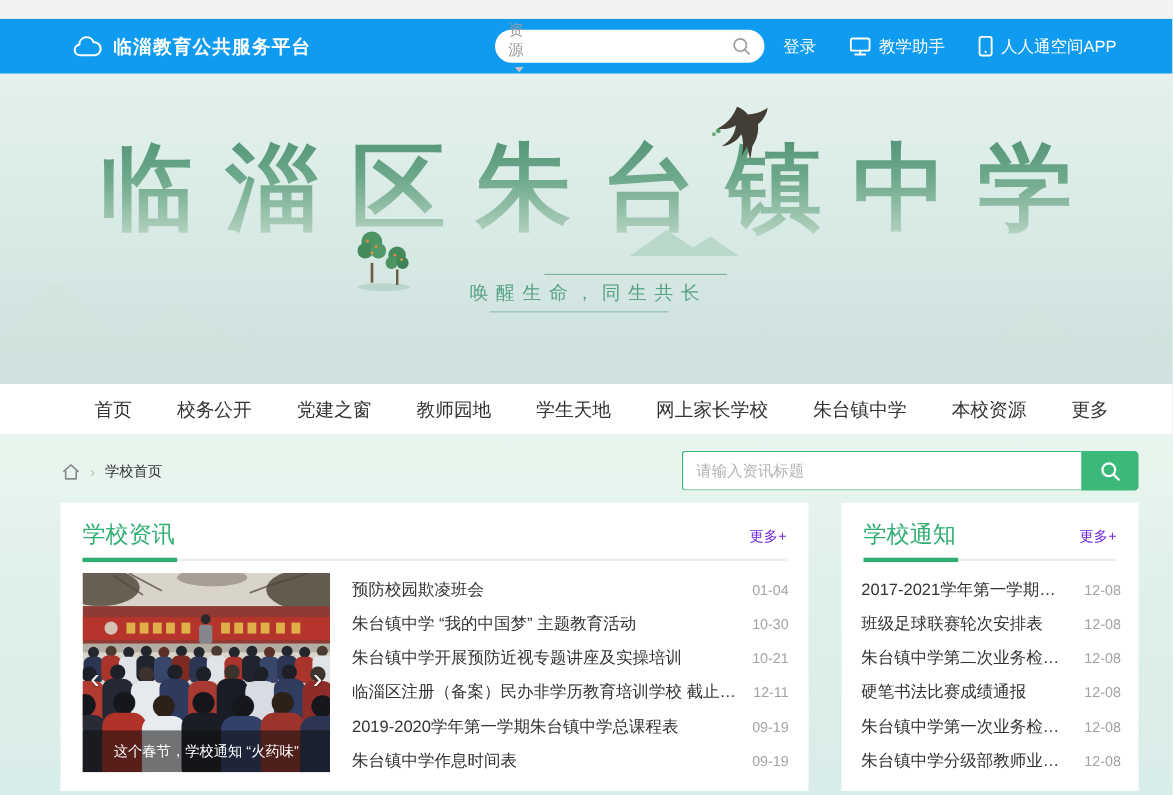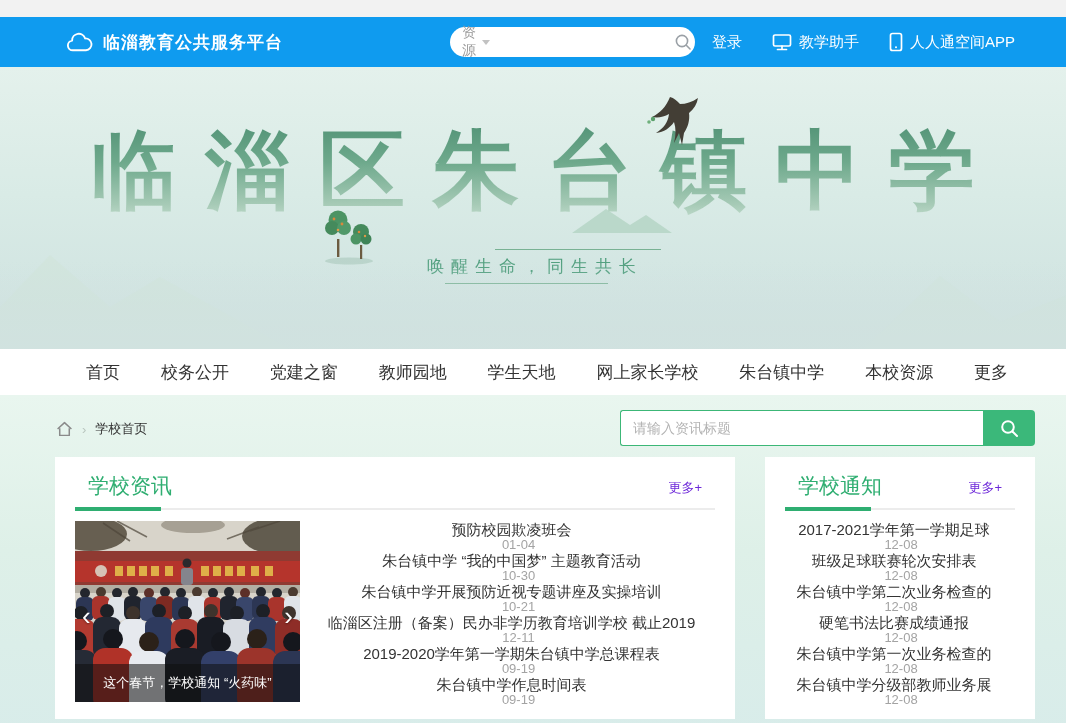--- a/index.html
+++ b/index.html
@@ -5,21 +5,21 @@
   * { margin:0; padding:0; box-sizing:border-box; }
   body { font-family:"Liberation Sans","DejaVu Sans",sans-serif; background:#f2f2f2; }
   .page { position:relative; width:1066px; height:723px; overflow:hidden; background:#e2f1ea; margin:17px auto; }
 
   
   .topbar { position:absolute; top:0; left:0; width:1066px; height:50px; background:#0f9bef; }
   .brand { position:absolute; left:66px; top:0; height:50px; display:flex; align-items:center; gap:10px;
            color:#fff; font-size:17px; font-weight:bold; letter-spacing:1px; cursor:pointer; }
   .scope-search { position:absolute; left:450px; top:10px; width:245px; height:30px; background:#fff;
                   border-radius:15px; display:flex; align-items:center; padding:0 12px; }
-  .scope { display:flex; align-items:center; gap:6px; color:#999; font-size:14px; cursor:pointer; }
+  .scope { display:flex; align-items:center; gap:6px; color:#999; font-size:14px; cursor:pointer;flex-direction:column; }
   .caret-down { width:0; height:0; border-left:4px solid transparent; border-right:4px solid transparent;
                 border-top:5px solid #c2c2c2; display:inline-block; }
   .scope-input { flex:1; border:none; outline:none; font-size:13px; color:#555; margin-left:8px; background:transparent; }
   .scope-mag { margin-left:auto; display:flex; cursor:pointer; }
   .top-links { position:absolute; right:51px; top:0; height:50px; display:flex; align-items:center; gap:30px;
                color:#fff; font-size:15px; }
   .top-link { display:flex; align-items:center; gap:7px; cursor:pointer; white-space:nowrap; }
 
   
   .banner { position:absolute; top:50px; left:0; width:1066px; height:282px; overflow:hidden;
@@ -52,39 +52,39 @@
   .info-search input { flex:1; border:1px solid #3cb777; border-right:none; border-radius:3px 0 0 3px;
                        padding:0 12px; font-size:14px; color:#333; outline:none; background:#fff; }
   .info-search input::placeholder { color:#b3b3b3; }
   .info-search button { width:52px; border:none; background:#3bb87a; border-radius:0 4px 4px 0;
                         display:flex; align-items:center; justify-content:center; cursor:pointer; }
 
   
   .panel { position:absolute; top:440px; background:#fff; }
   .panel-news { left:55px; width:680px; height:262px; }
   .panel-notice { left:765px; width:270px; height:262px; }
-  .head-row { display:flex; align-items:flex-end; justify-content:space-between; padding:15px 33px 8px; }
+  .head-row { display:flex; align-items:flex-end; justify-content:space-between; padding:15px 20px 8px; }
   .panel-title { font-size:21px; font-weight:500; color:#2fae71; }
   .more-link { font-size:13px; color:#6d28d9; cursor:pointer; padding-bottom:3px; }
   .head-line { margin:0 20px; height:2px; background:#ececec; position:relative; }
   .head-line .seg { position:absolute; left:0; top:-1px; height:4px; width:86px; background:#2fae71; }
 
   
   .carousel { position:absolute; left:20px; top:64px; width:225px; height:181px; overflow:hidden; cursor:pointer; }
   .carousel svg { display:block; }
   .car-cap { position:absolute; left:0; right:0; bottom:0; height:38px; background:rgba(15,15,15,.55);
              color:#fff; font-size:13px; display:flex; align-items:center; justify-content:center; white-space:nowrap; }
   .car-ar { position:absolute; top:82px; color:#fff; font-size:26px; line-height:1; cursor:pointer;
             text-shadow:0 1px 2px rgba(0,0,0,.4); user-select:none; }
   .car-prev { left:7px; } .car-next { right:7px; }
 
   
   .news-list { position:absolute; left:265px; right:18px; top:64px; }
   .notice-list { position:absolute; left:18px; right:16px; top:64px; }
-  .n-row { height:31px; display:flex; align-items:center; justify-content:space-between; cursor:pointer;flex-direction:column; }
+  .n-row { height:31px; display:flex; align-items:center; justify-content:space-between; cursor:pointer; }
   .n-title { font-size:15px; color:#333; white-space:nowrap; overflow:hidden; text-overflow:ellipsis; padding-right:14px; }
   .n-date { font-size:13px; color:#a3a3a3; flex-shrink:0; }
 </style>
 </head>
 <body>
 
 <div class="page">
 
   <div class="topbar">
     <div class="brand">

